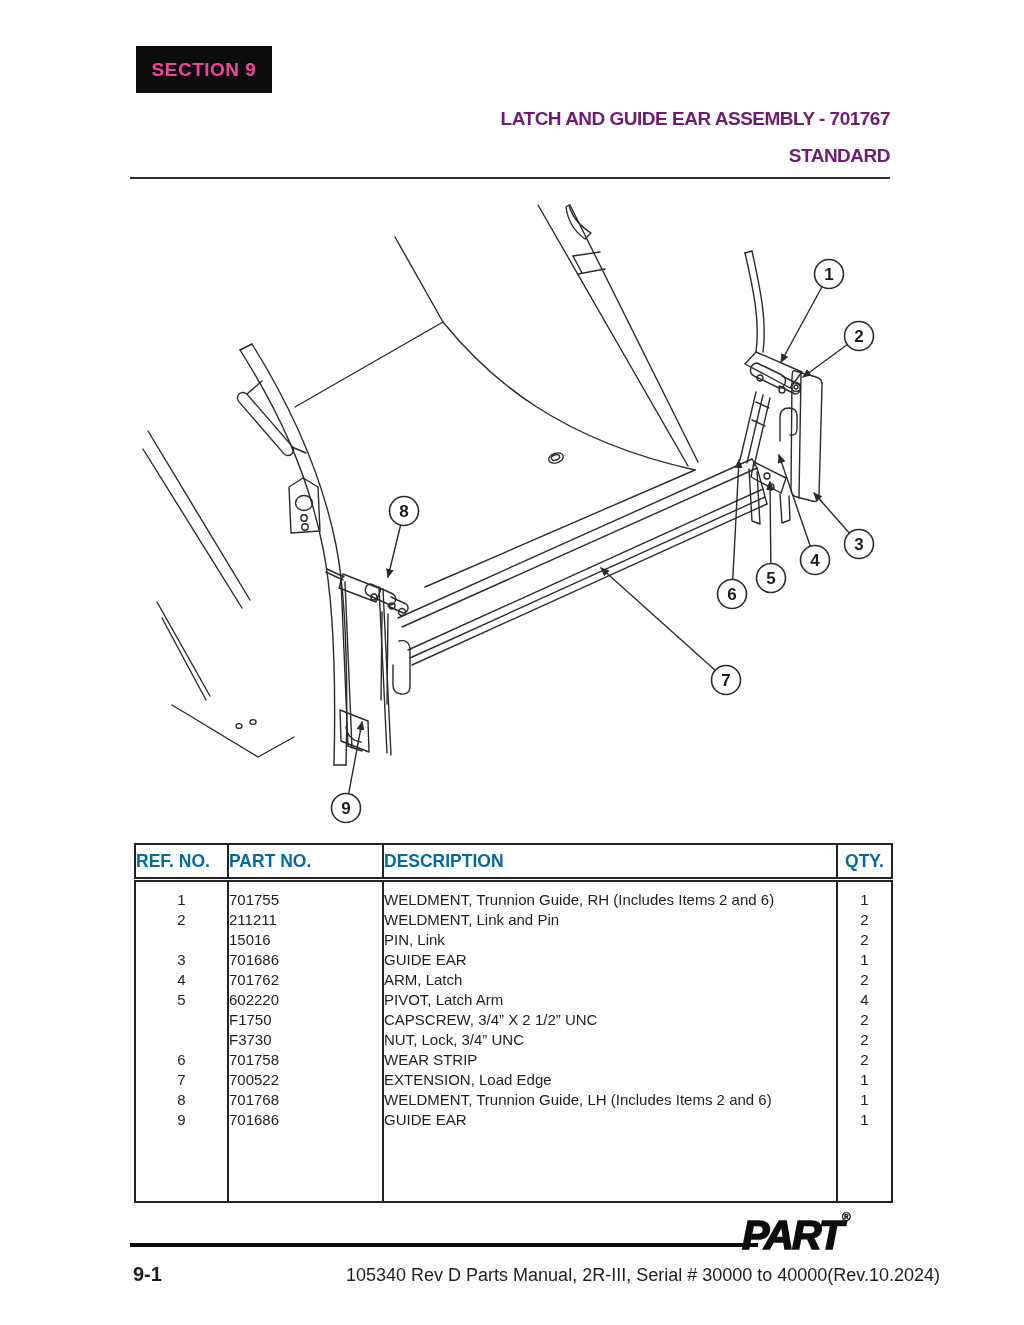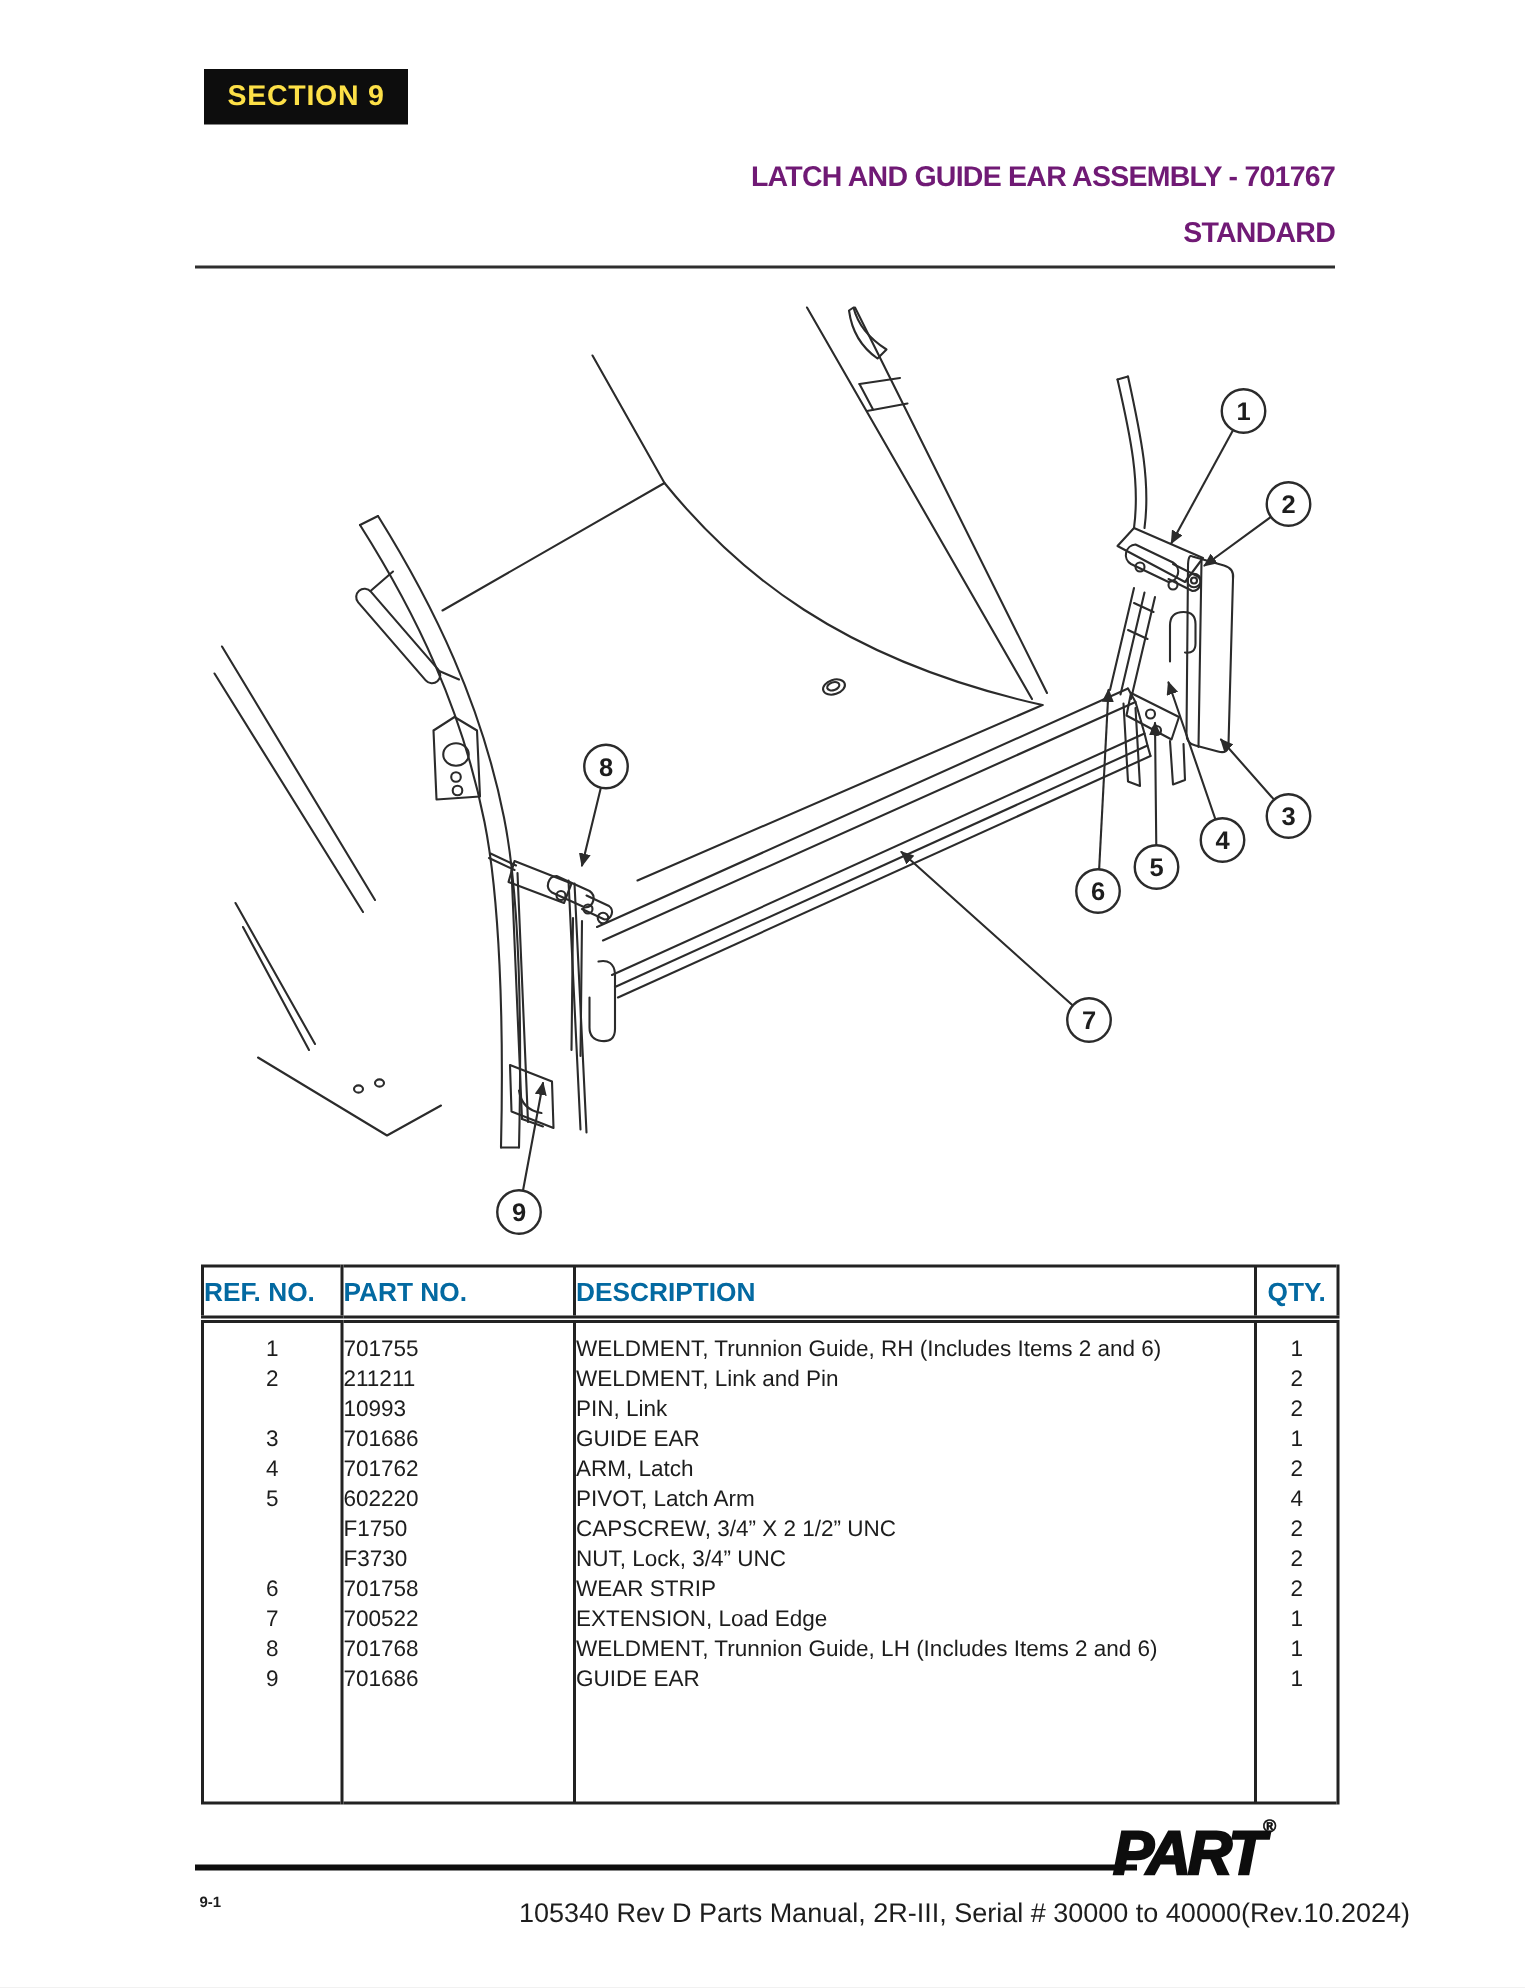--- a/index.html
+++ b/index.html
@@ -1,19 +1,19 @@
 <!DOCTYPE html>
 <html><head>
 <meta charset="utf-8">
 <style>
   html,body{margin:0;padding:0;background:#e8e8e8;}
   .page{position:relative;width:1024px;height:1325px;background:#ffffff;overflow:hidden;
         font-family:"Liberation Sans",sans-serif;color:#231f20;}
-  .section-badge{position:absolute;left:136px;top:46px;width:136px;height:37px;background:#0d0d0d;
-        color:#fde047;font-size:19px;font-weight:bold;display:flex;align-items:center;justify-content:center;
+  .section-badge{position:absolute;left:136px;top:46px;width:136px;height:47px;background:#0d0d0d;
+        color:#ec4899;font-size:19px;font-weight:bold;display:flex;align-items:center;justify-content:center;
         letter-spacing:0.5px;}
   .title{position:absolute;left:130px;top:100px;width:760px;font-size:19px;font-weight:bold;
         line-height:37px;letter-spacing:-0.5px;color:#701a75;text-align:right;}
   .title-rule{position:absolute;left:130px;top:177px;width:760px;height:2px;background:#2e2e2e;}
   .diagram{position:absolute;left:120px;top:185px;}
   .diagram path,.diagram line,.diagram ellipse,.diagram circle{vector-effect:none;}
 
   table.parts{position:absolute;left:134px;top:843px;width:753px;height:360px;border-collapse:collapse;
         table-layout:fixed;background:#fff;}
   table.parts{border:2px solid #222;}
@@ -30,21 +30,21 @@
   td.c1{padding-left:10px;}
   td.c2{padding-left:8px;}
   td.c3{text-align:center;}
   tr.filler td{height:auto;}
   tr.first-row td{padding-top:8px;}
 
   .brand{position:absolute;left:742px;top:1210px;font-size:41px;font-style:italic;font-weight:bold;
         letter-spacing:-2px;color:#0d0d0d;-webkit-text-stroke:1.6px #0d0d0d;}
   .brand .reg{font-size:12px;vertical-align:28px;letter-spacing:0;-webkit-text-stroke:0.4px #0d0d0d;}
   .footer-rule{position:absolute;left:130px;top:1243px;width:628px;height:4px;background:#0d0d0d;}
-  .page-number{position:absolute;left:133px;top:1263px;font-size:10px;font-weight:bold;color:#1d1d1d;}
+  .page-number{position:absolute;left:133px;top:1263px;font-size:20px;font-weight:bold;color:#1d1d1d;}
   .footer-text{position:absolute;left:346px;top:1265px;font-size:18px;color:#1d1d1d;}
 </style>
 </head>
 <body>
 
 <div class="page">
 
   <div class="section-badge">SECTION 9</div>
 
   <div class="title">
@@ -222,21 +222,21 @@
           <td class="c3">1</td>
         </tr>
         <tr>
           <td class="c0">2</td>
           <td class="c1">211211</td>
           <td class="c2">WELDMENT, Link and Pin</td>
           <td class="c3">2</td>
         </tr>
         <tr>
           <td class="c0"></td>
-          <td class="c1">10993</td>
+          <td class="c1">15016</td>
           <td class="c2">PIN, Link</td>
           <td class="c3">2</td>
         </tr>
         <tr>
           <td class="c0">3</td>
           <td class="c1">701686</td>
           <td class="c2">GUIDE EAR</td>
           <td class="c3">1</td>
         </tr>
         <tr>

